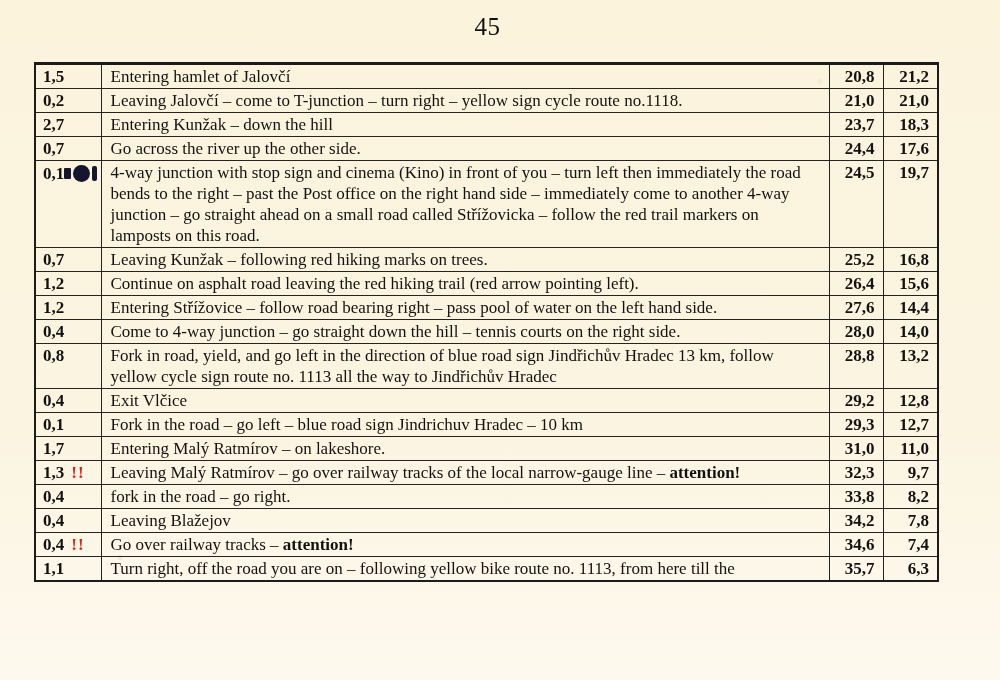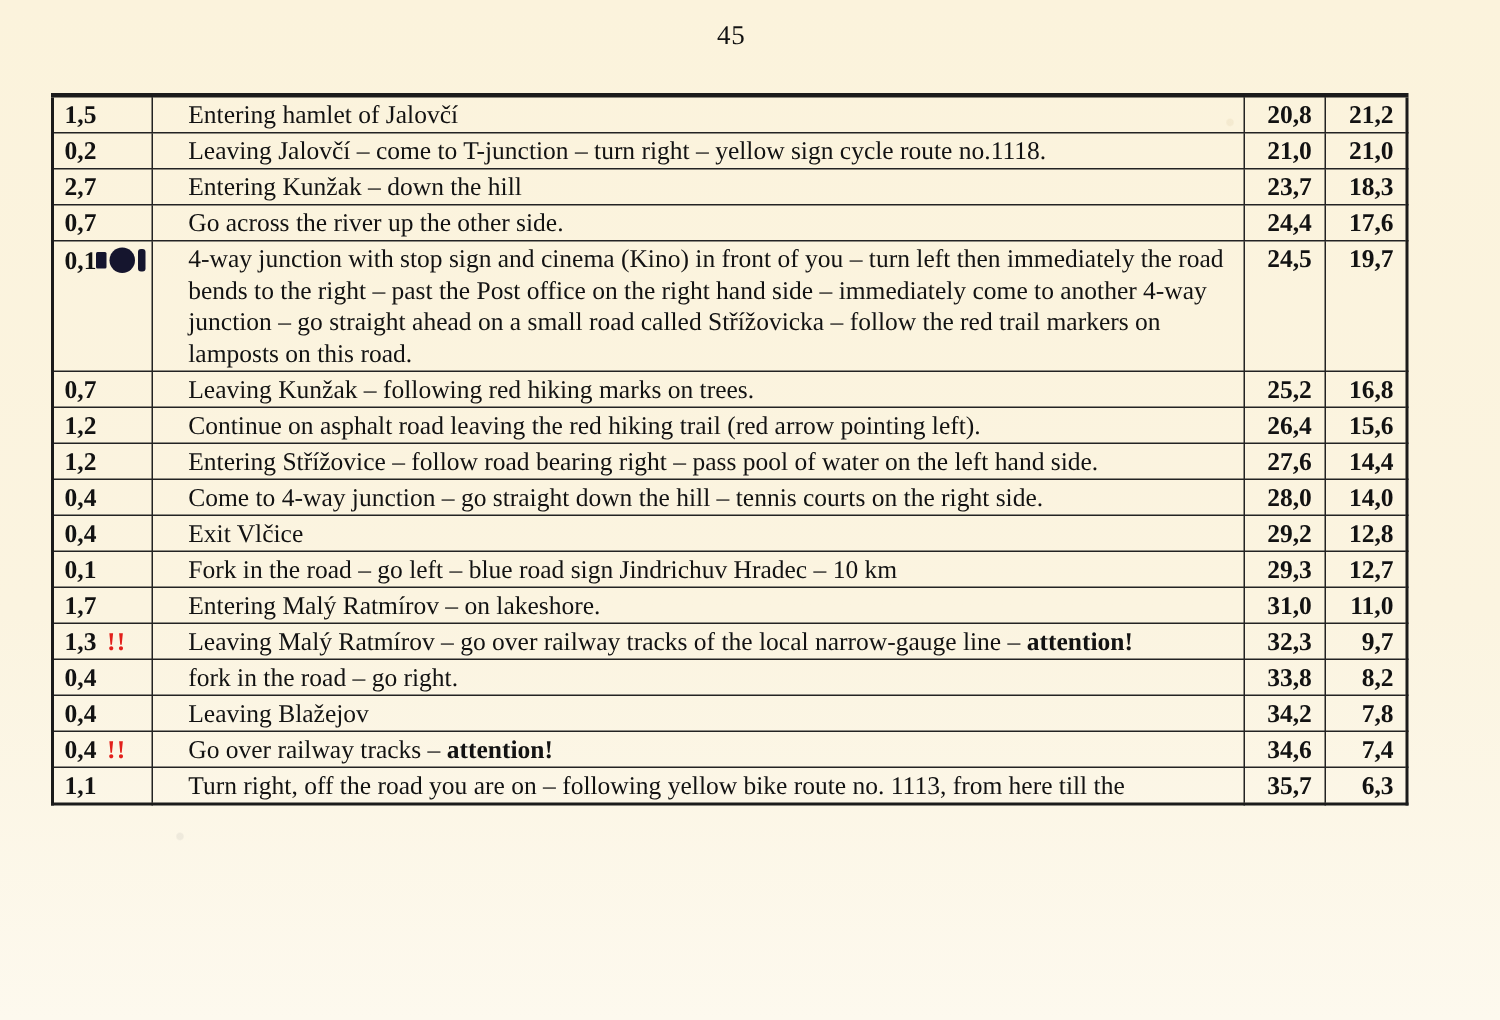--- a/index.html
+++ b/index.html
@@ -12,21 +12,21 @@
       radial-gradient(circle at 12% 82%, rgba(120,120,120,0.10) 0 2px, transparent 3px),
       linear-gradient(#fbf3dc 0%, #fbf4e0 60%, #fdf9ee 100%);
     color: var(--ink, #121212);
     overflow: hidden;
     position: relative;
   }
   .page-number {
     position: absolute;
     top: 13px; left: 0; width: 975px;
     text-align: center;
-    font-size: 18px;
+    font-size: 25px;
     letter-spacing: 0.5px;
   }
   table.route-table {
     position: absolute;
     left: 18px; top: 62px;
     width: 903px;
     border-collapse: collapse;
     table-layout: fixed;
     border: 2.5px solid #1b1b1b;
     border-top-width: 3px;
@@ -37,21 +37,21 @@
     border: 1.6px solid #232323;
     vertical-align: top;
     font-size: 17px;
     line-height: 21px;
   }
   td.dist {
     font-weight: bold;
     padding: 1px 3px 1px 7px;
     white-space: nowrap;
   }
-  td.desc { padding: 1px 6px 1px 24px; }
+  td.desc { padding: 1px 6px 1px 9px; }
   td.km {
     font-weight: bold;
     text-align: right;
     padding: 1px 8px 1px 14px;
   }
   .warn {
     color: var(--warn, #e2201b);
     font-weight: bold;
     margin-left: 7px;
     letter-spacing: 1px;
@@ -132,20 +132,26 @@
         <td class="km">27,6</td>
         <td class="km">14,4</td>
       </tr>
       <tr>
         <td class="dist"><span>0,4</span></td>
         <td class="desc"><span>Come to 4-way junction – go straight down the hill – tennis courts on the right side.</span></td>
         <td class="km">28,0</td>
         <td class="km">14,0</td>
       </tr>
       <tr>
+        <td class="dist"><span>0,8</span></td>
+        <td class="desc"><span>Fork in road, yield, and go left in the direction of blue road sign Jindřichův Hradec 13 km, follow yellow cycle sign route no. 1113 all the way to Jindřichův Hradec</span></td>
+        <td class="km">28,8</td>
+        <td class="km">13,2</td>
+      </tr>
+      <tr>
         <td class="dist"><span>0,4</span></td>
         <td class="desc"><span>Exit Vlčice</span></td>
         <td class="km">29,2</td>
         <td class="km">12,8</td>
       </tr>
       <tr>
         <td class="dist"><span>0,1</span></td>
         <td class="desc"><span>Fork in the road – go left – blue road sign Jindrichuv Hradec – 10 km</span></td>
         <td class="km">29,3</td>
         <td class="km">12,7</td>

